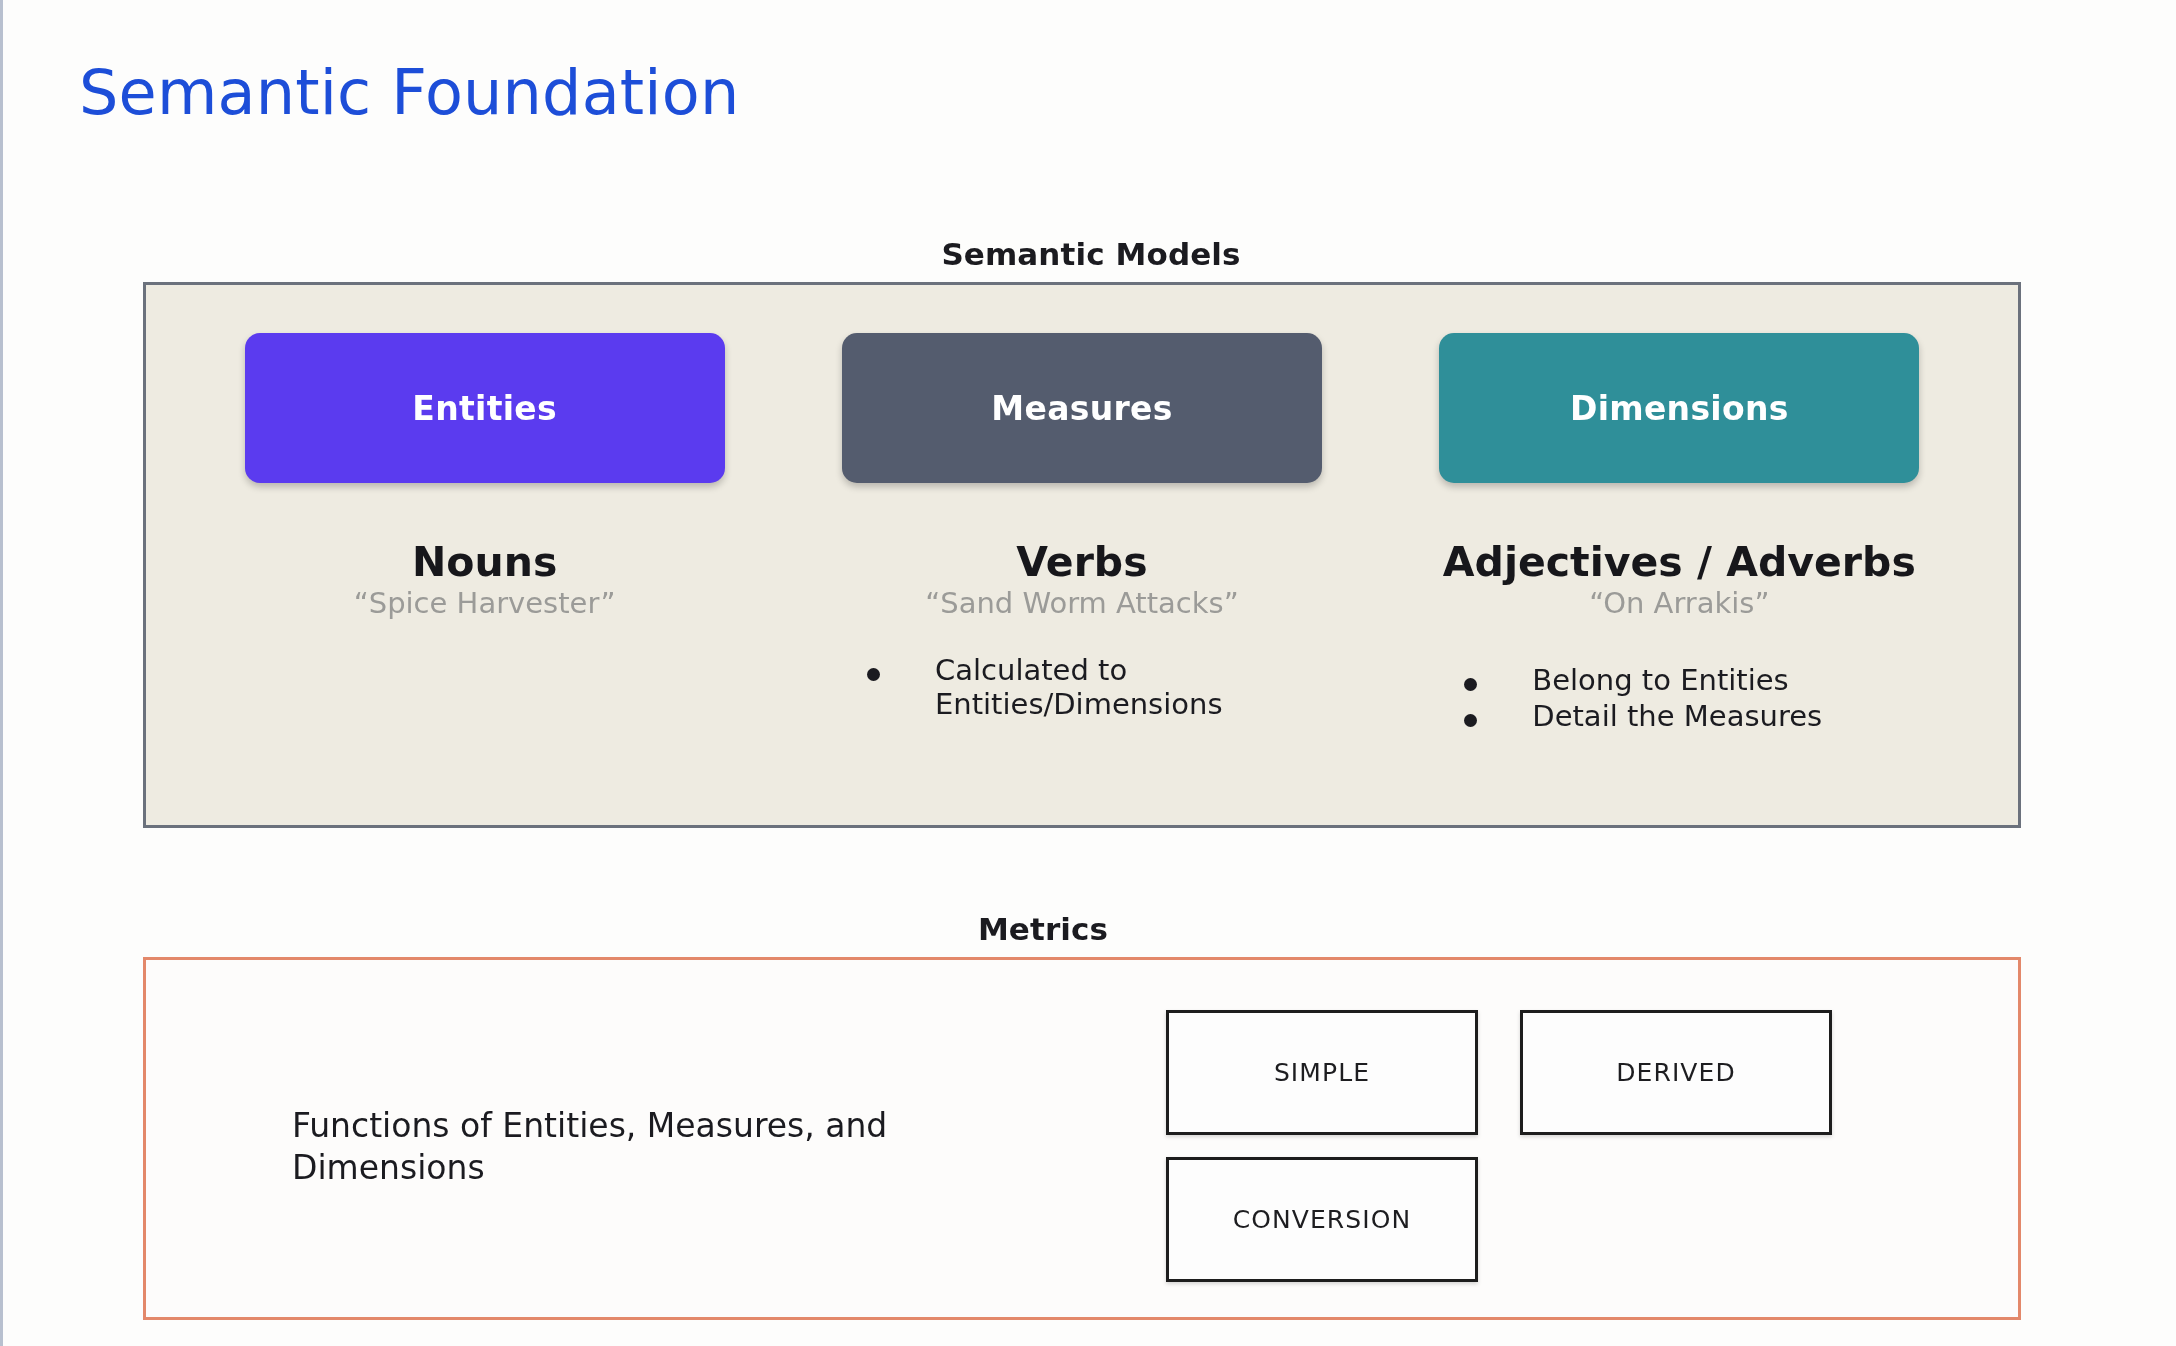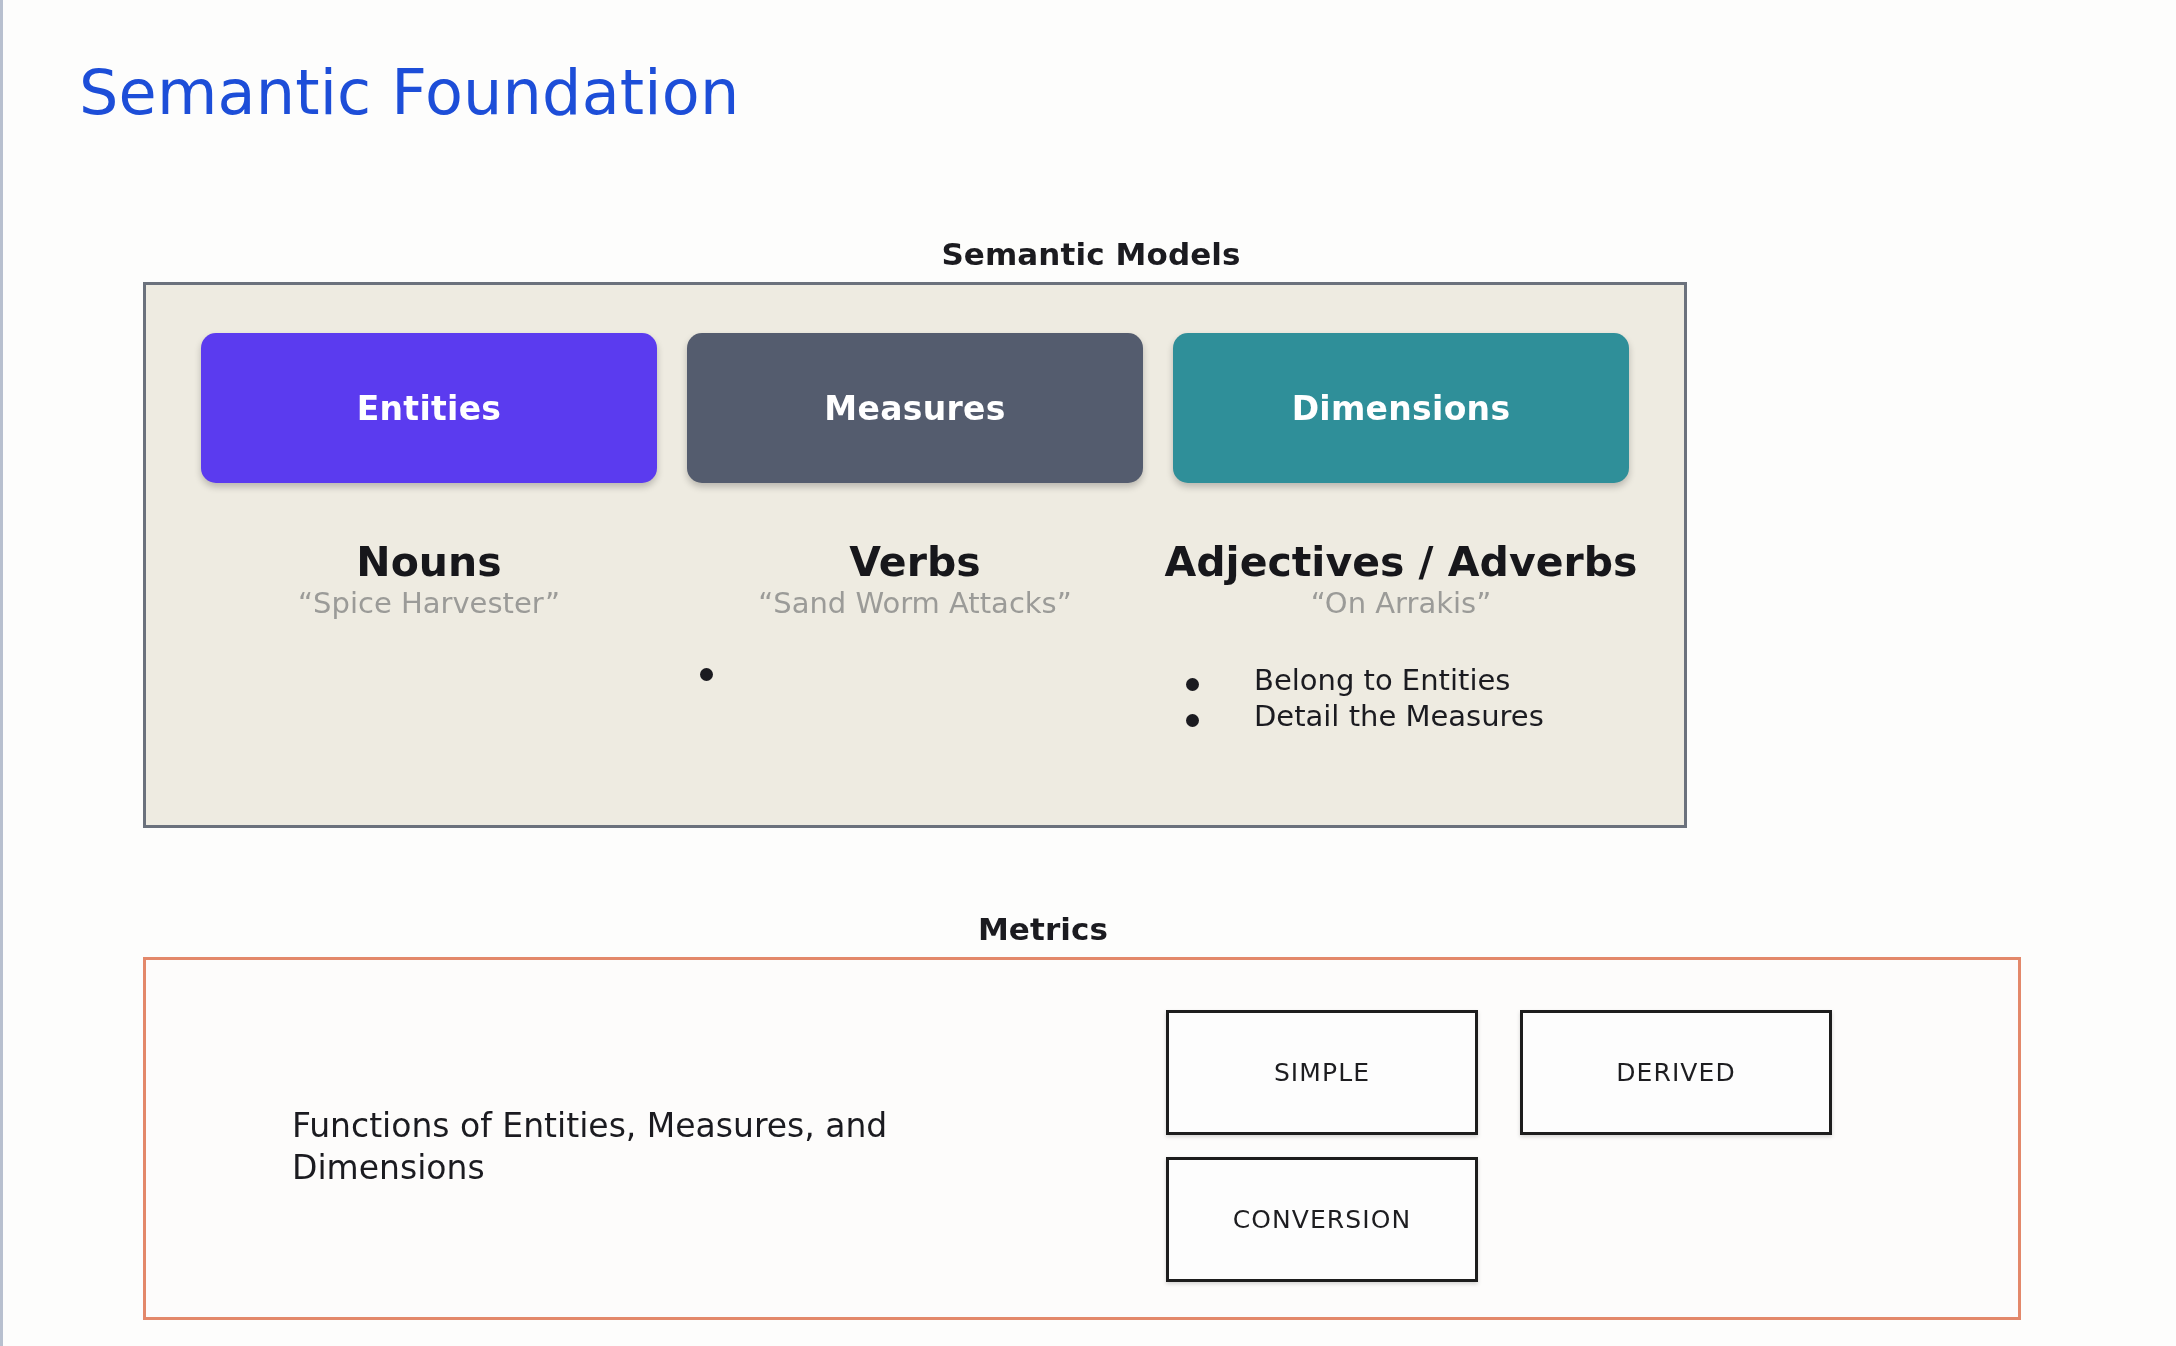--- a/index.html
+++ b/index.html
@@ -47,21 +47,21 @@
     white-space: nowrap;
   }
   #sm-heading { left: 0; width: 2176px; top: 236px; }
   #metrics-heading { left: 0; width: 2080px; top: 911px; }
 
   
   #sm-panel {
     position: absolute;
     left: 140px;
     top: 282px;
-    width: 1544px;
+    width: 1878px;
     height: 546px;
     background: #eeebe1;
     border: 3px solid #6b717c;
     box-sizing: border-box;
   }
 
   .sm-columns {
     position: absolute;
     inset: 0;
     display: flex;
@@ -213,20 +213,21 @@
         <div class="pos-example">“Spice Harvester”</div>
       </div>
 
       <div class="sm-col">
         <div class="chip chip-measures">Measures</div>
         <div class="pos-title">Verbs</div>
         <div class="pos-example">“Sand Worm Attacks”</div>
         <ul class="bullets col2">
           <li class="bullet-row">
             <span class="bullet-dot"></span>
+            <span class="bullet-text">Calculated to Entities/Dimensions</span>
           </li>
         </ul>
       </div>
 
       <div class="sm-col">
         <div class="chip chip-dimensions">Dimensions</div>
         <div class="pos-title">Adjectives / Adverbs</div>
         <div class="pos-example">“On Arrakis”</div>
         <ul class="bullets col3">
           <li class="bullet-row">

